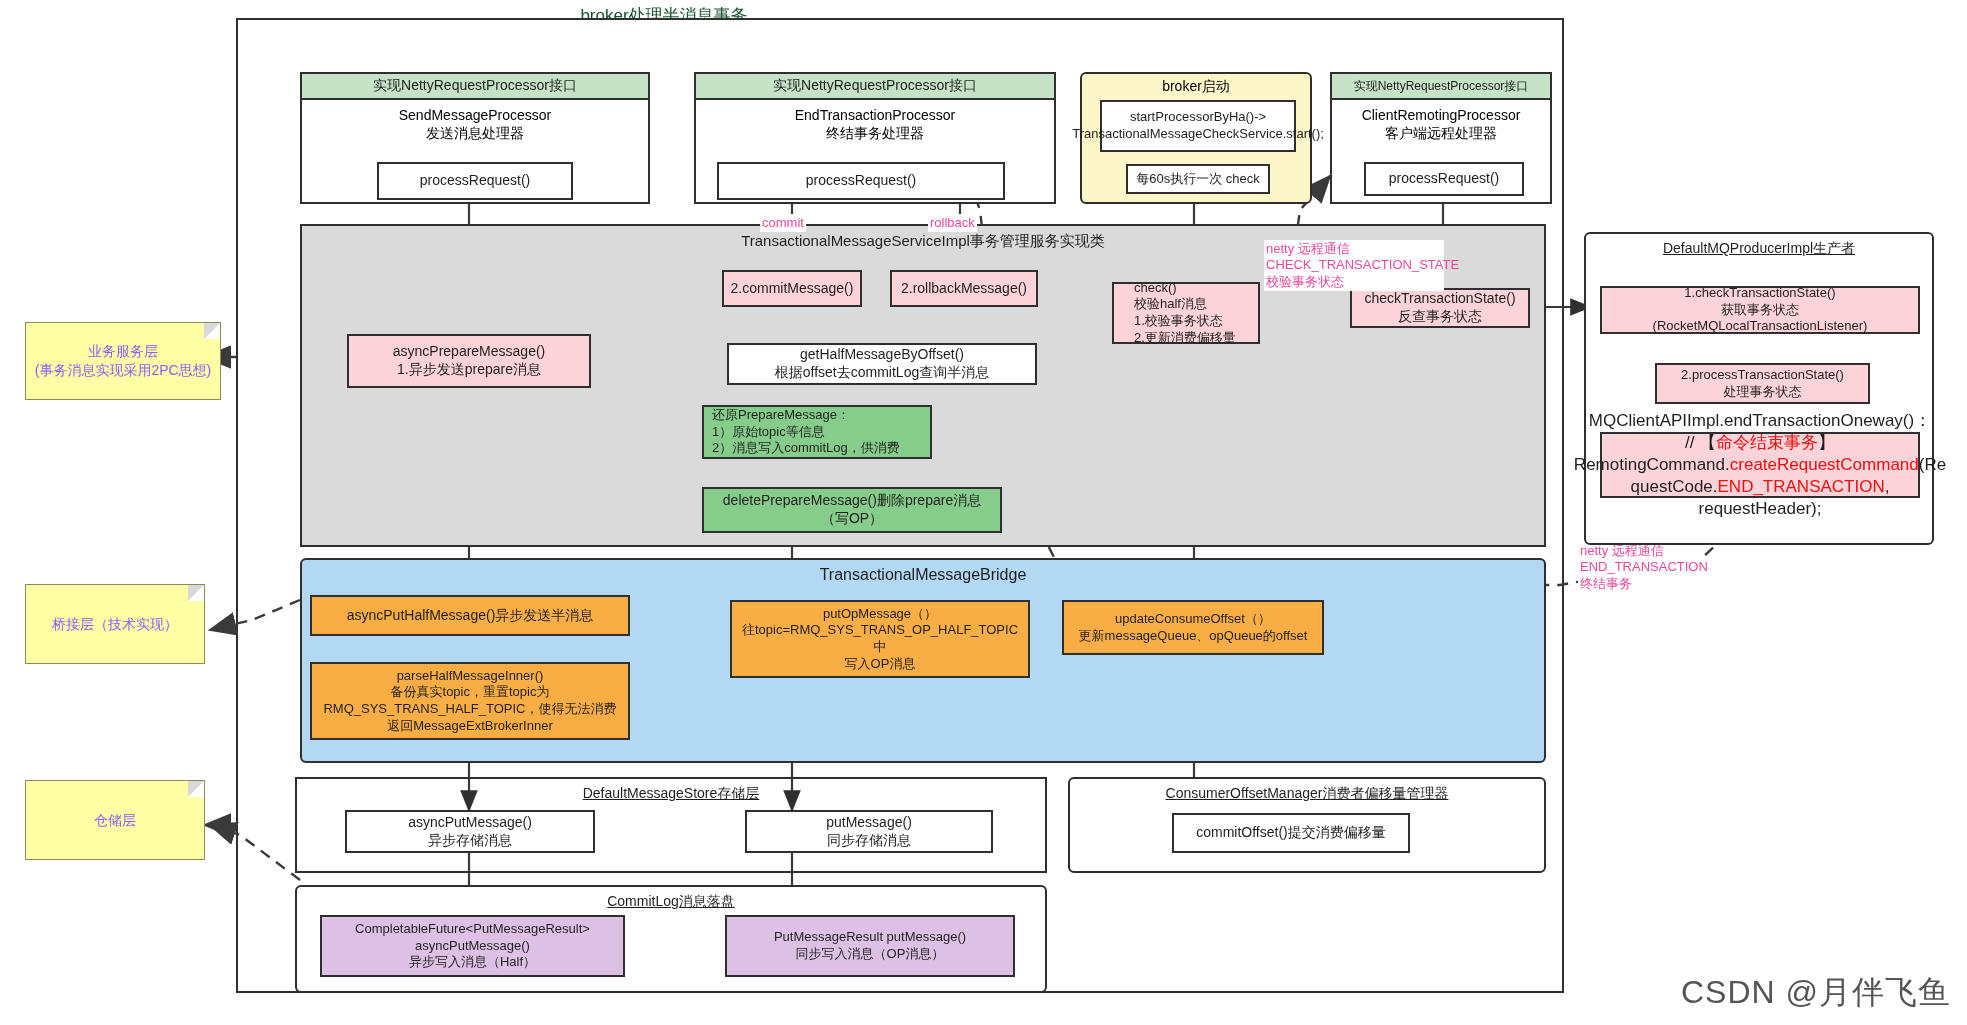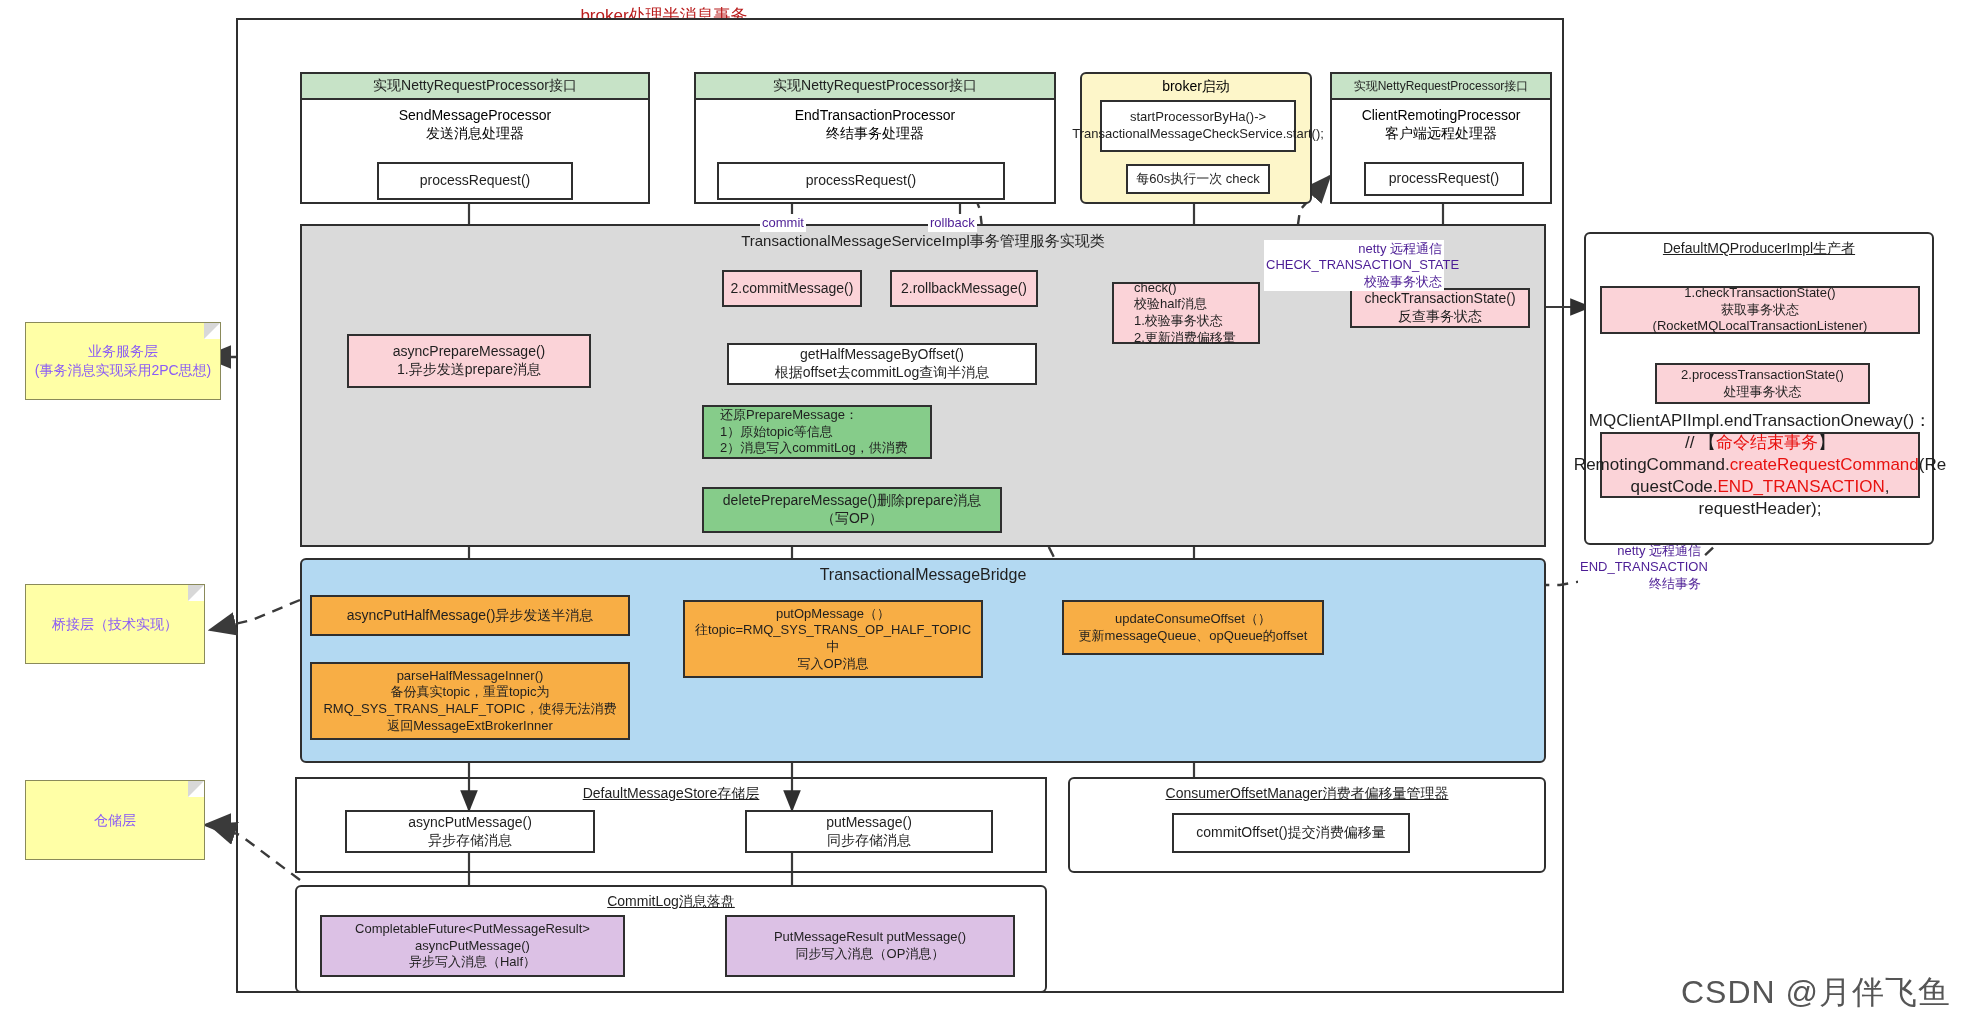--- a/index.html
+++ b/index.html
@@ -44,21 +44,21 @@
   .dashbox { border: 2px dashed #2f2f2f; background: transparent; }
 
   
   #frame {
     left: 236px; top: 18px; width: 1328px; height: 975px;
     border: 2px solid #2f2f2f; background: #ffffff;
   }
   #title {
     left: 236px; top: 24px; width: 1328px; height: 30px;
     display: flex; align-items: center; justify-content: center;
-    font-size: 17px; color: #b91c1c;
+    font-size: 17px; color: #14532d;
   }
 
   
   .panel {
     position: absolute;
     border: 2px solid #2f2f2f;
   }
   .panel-title {
     position: absolute;
     left: 0; right: 0; top: 6px;
@@ -97,23 +97,23 @@
     content: "";
     position: absolute; right: 0; top: 0;
     border-width: 0 0 16px 16px;
     border-style: solid;
     border-color: transparent transparent #ffffff #d8d8d8;
   }
 
   
   .conn-label {
     position: absolute;
-    font-size: 13px; color: #4c1d95;
+    font-size: 13px; color: #ec4899;
     background: #ffffff;
-    text-align: right; white-space: pre-line;
+    text-align: left; white-space: pre-line;
     line-height: 1.25;
     padding: 1px 2px;
   }
 
   svg.links { position: absolute; left: 0; top: 0; width: 1967px; height: 1025px; pointer-events: none; }
 
   .wm {
     position: absolute; right: 16px; bottom: 10px;
     font-size: 32px; color: #555; letter-spacing: 1px;
   }
@@ -231,21 +231,21 @@
   <div class="panel gray" style="left:300px; top:224px; width:1246px; height:323px;">
     <div class="panel-title">TransactionalMessageServiceImpl事务管理服务实现类</div>
   </div>
 
   <div class="box pink" style="left:722px; top:270px; width:140px; height:37px; font-size:14px;">2.commitMessage()</div>
   <div class="box pink" style="left:890px; top:270px; width:148px; height:37px; font-size:14px;">2.rollbackMessage()</div>
 
   <div class="box white" style="left:727px; top:343px; width:310px; height:42px; font-size:14px;">getHalfMessageByOffset()
 根据offset去commitLog查询半消息</div>
 
-  <div class="box green" style="left:702px; top:405px; width:230px; height:54px; font-size:13px; align-items:flex-start; justify-content:center; text-align:left; padding-left:16px;">还原PrepareMessage：
+  <div class="box green" style="left:702px; top:405px; width:230px; height:54px; font-size:13px; align-items:flex-start; justify-content:center; text-align:left; padding-left:8px;">还原PrepareMessage：
 1）原始topic等信息
 2）消息写入commitLog，供消费</div>
 
   <div class="box green" style="left:702px; top:487px; width:300px; height:46px; font-size:14px;">deletePrepareMessage()删除prepare消息
 （写OP）</div>
 
   <div class="box pink" style="left:1112px; top:282px; width:148px; height:62px; font-size:13px; align-items:flex-start; justify-content:center; text-align:left; padding-left:20px;">check()
 校验half消息
 1.校验事务状态
 2.更新消费偏移量</div>
@@ -267,21 +267,21 @@
 
   <div class="panel blue rounded" style="left:300px; top:558px; width:1246px; height:205px;">
     <div class="panel-title fs16">TransactionalMessageBridge</div>
   </div>
 
   <div class="box orange" style="left:310px; top:595px; width:320px; height:41px; font-size:14px;">asyncPutHalfMessage()异步发送半消息</div>
   <div class="box orange" style="left:310px; top:662px; width:320px; height:78px; font-size:13px;">parseHalfMessageInner()
 备份真实topic，重置topic为
 RMQ_SYS_TRANS_HALF_TOPIC，使得无法消费
 返回MessageExtBrokerInner</div>
-  <div class="box orange" style="left:683px; top:600px; width:300px; height:78px; font-size:13px;">putOpMessage（）
+  <div class="box orange" style="left:730px; top:600px; width:300px; height:78px; font-size:13px;">putOpMessage（）
 往topic=RMQ_SYS_TRANS_OP_HALF_TOPIC 中
 写入OP消息</div>
   <div class="box orange" style="left:1062px; top:600px; width:262px; height:55px; font-size:13px;">updateConsumeOffset（）
 更新messageQueue、opQueue的offset</div>
 
   <div class="panel dashbox" style="left:295px; top:777px; width:752px; height:96px;">
     <div class="panel-title fs14">DefaultMessageStore存储层</div>
   </div>
   <div class="box white" style="left:345px; top:810px; width:250px; height:43px; font-size:14px;">asyncPutMessage()
 异步存储消息</div>

